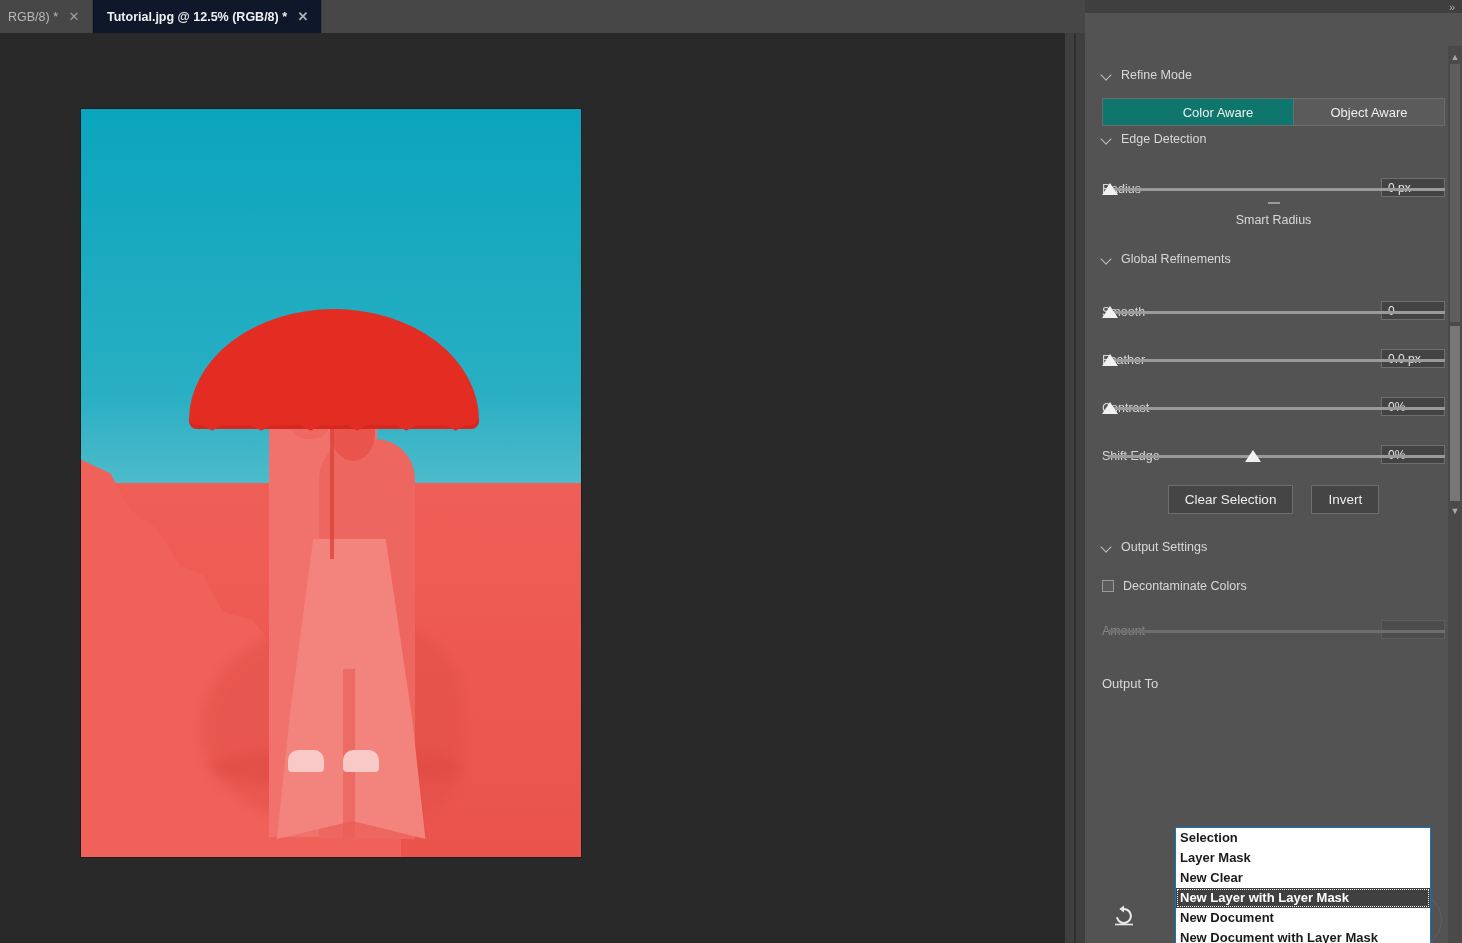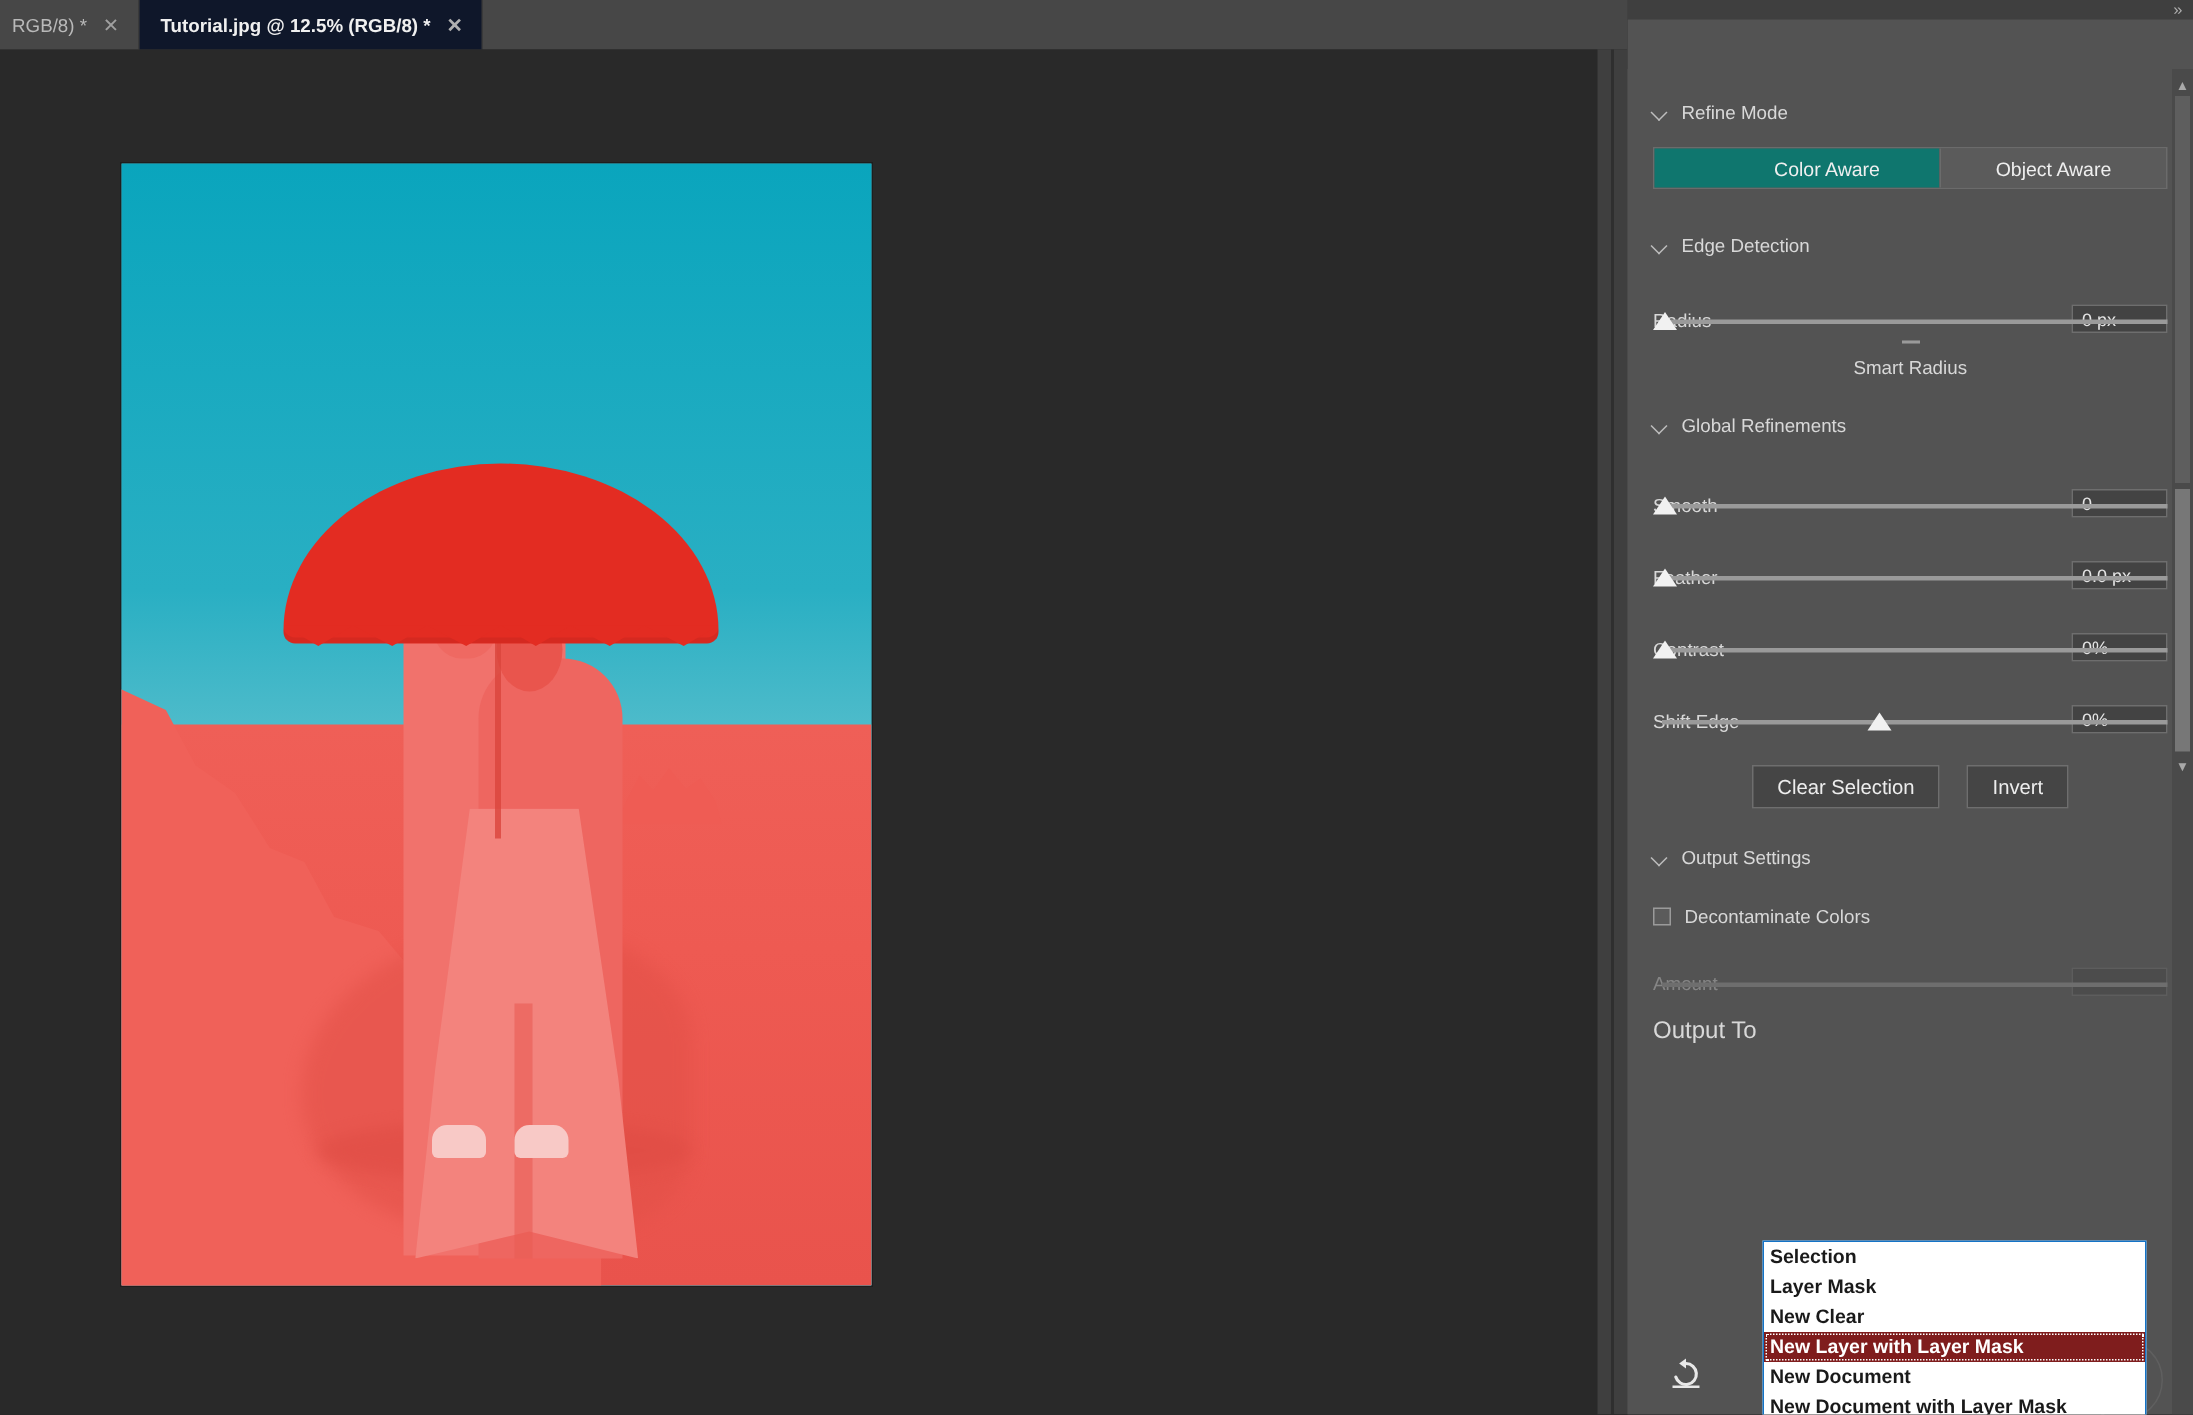--- a/index.html
+++ b/index.html
@@ -241,41 +241,41 @@
   .pbtn {
     background: #454545; border: 1px solid #6e6e6e;
     color: #ededed; font-size: 13.5px;
     padding: 6px 16px; cursor:pointer;text-align:right;
   }
 
   .disabled { opacity: .38; }
 
   .outrow {
     display:flex; align-items:center; gap: 10px;
-    margin: 10px 17px 0 17px;
-    font-size: 16px; color: #d8d8d8;
+    margin: 32px 17px 0 17px;
+    font-size: 13px; color: #d8d8d8;
   }
 
   
   .dropdown {
     position: absolute; left: 1175px; top: 827px;
     width: 254px;
     background: #ffffff;
     border: 1px solid #1473c6;
     z-index: 40;
     font-size: 13px;
     color: #1a1a1a;
   }
   .ditem {
     padding: 1px 4px; line-height: 18px; cursor: pointer;
     white-space: nowrap;
     font-weight: bold;
   }
   .ditem.sel {
-    background: #7f1d1d; color: #ffffff;
+    background: #404040; color: #ffffff;
     outline: 1px dotted #ffffff; outline-offset: -2px;
   }
 
   
   .reset-icon {
     position:absolute; left: 1112px; top: 904px;
     width: 24px; height: 24px; cursor:pointer; z-index: 30;
   }
   
   .circ-ghost {
@@ -359,21 +359,21 @@
       </div>
       <div class="seg-group">
         <div class="seg selected">
           <span>Color Aware</span>
         </div>
         <div class="seg">
           <span>Object Aware</span>
         </div>
       </div>
 
-      <div class="section-head" style="margin-top:25px;">
+      <div class="section-head" style="">
         <span class="chev"></span>
         <span>Edge Detection</span>
       </div>
 
       <div class="slider-row" style="margin-top:30px;">
         <span class="slider-label">Radius</span>
         <div class="numbox">
           <span>0 px</span>
         </div>
         <div class="track-wrap">

